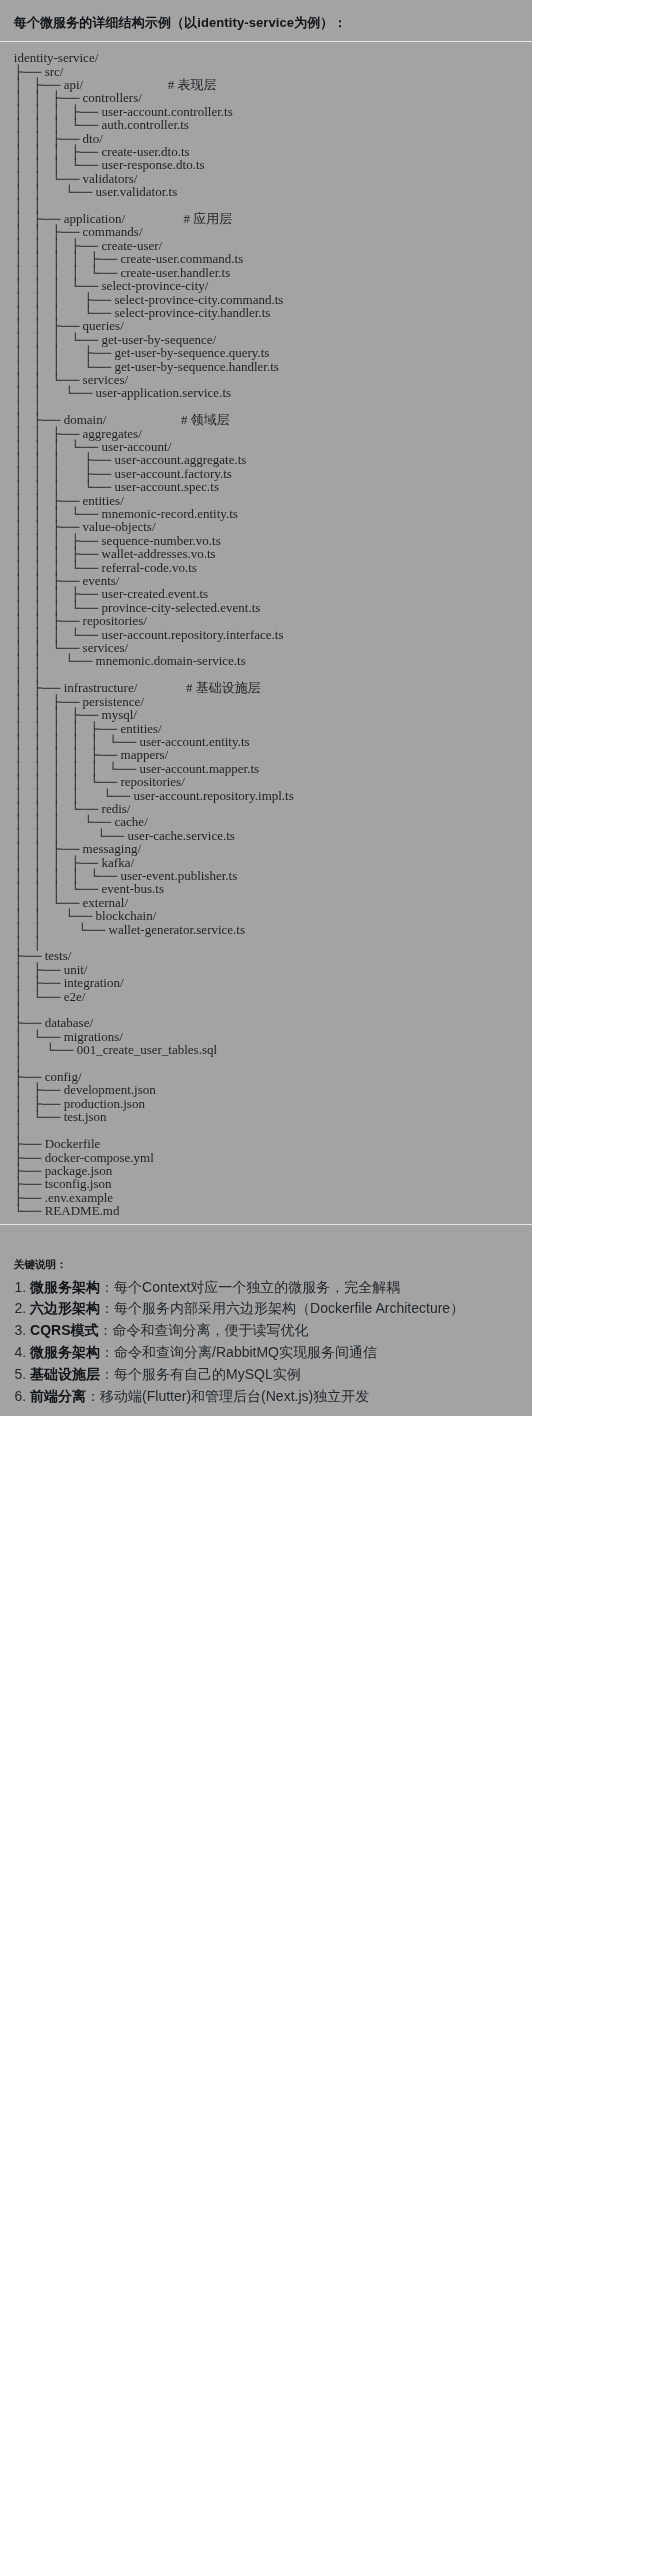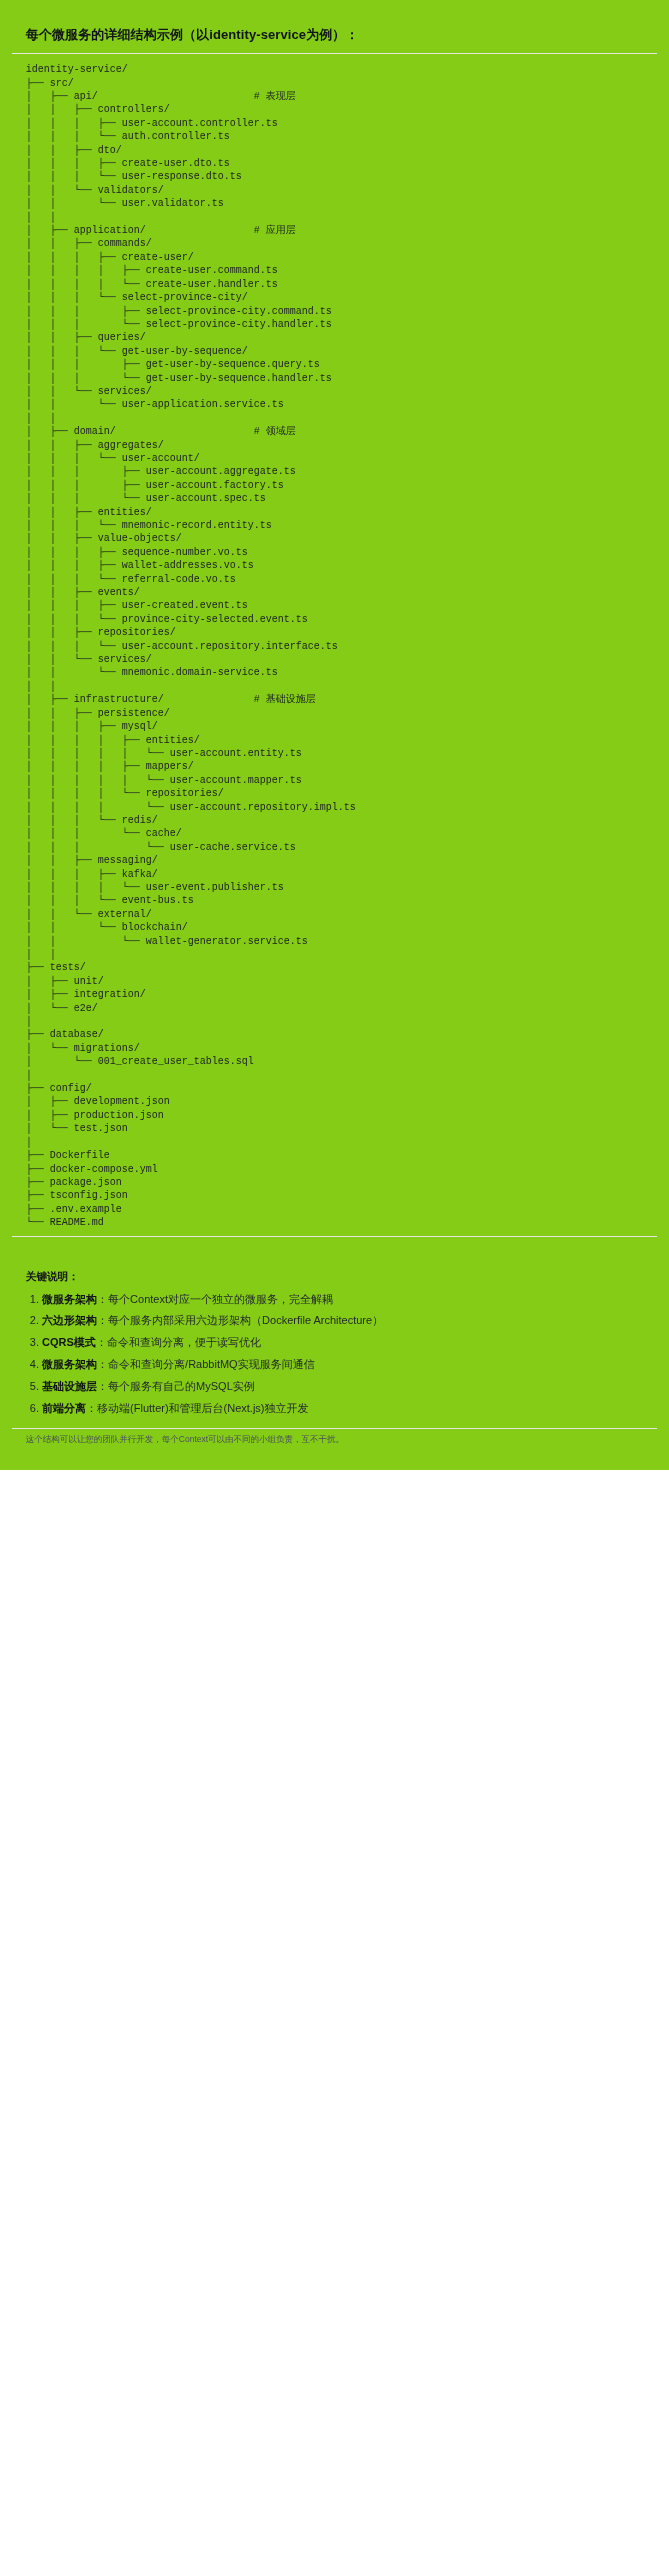--- a/index.html
+++ b/index.html
@@ -6,44 +6,44 @@
     margin: 0;
     padding: 0;
     background: #ffffff;
   }
   body {
     width: 669px;
     font-family: "Liberation Sans", sans-serif;
     color: #1f2328;
   }
   .page {
-    width: 669px;
+    width: 532px;
     box-sizing: border-box;
-    padding: 12px;
-    background: #84cc16;
+    padding: 0;
+    background: #a3a3a3;
   }
   .title {
     font-size: 13px;
     font-weight: bold;
     color: #111418;
     padding: 13.8px 13.8px 8.8px 13.8px;
     letter-spacing: 0.1px;
   }
   .divider {
     height: 0.6px;
     background: #e6e6e6;
     margin: 0 0 0 0;
   }
   .tree-block {
     padding: 10px 13.8px 6.3px 13.8px;
   }
   pre.tree {
     margin: 0;
-    font-family: Liberation Mono, monospace;
-    font-size: 10px;
+    font-family: Liberation Serif, serif;
+    font-size: 13px;
     line-height: 13.4px;
     color: #1c2024;
     white-space: pre;
     letter-spacing: 0px;
   }
   .key-block {
     padding: 11.3px 13.8px 3.8px 13.8px;
   }
   .key-title {
     font-size: 10.6px;
@@ -51,21 +51,21 @@
     color: #111418;
     margin-bottom: 8.8px;
     margin-top: 22px;
   }
   ol.key-list {
     margin: 0;
     padding: 0 0 0 16.3px;
     list-style: decimal;
   }
   ol.key-list li {
-    font-size: 11px;
+    font-size: 14px;
     line-height: 13.8px;
     margin-bottom: 8.1px;
     color: #23282d;
   }
   ol.key-list li .kterm {
     font-weight: bold;
     color: #111418;
   }
   .footer-note {
     padding: 5px 13.8px 12.5px 13.8px;
@@ -182,16 +182,15 @@
       <li><span class="kterm">六边形架构</span><span>：每个服务内部采用六边形架构（Dockerfile Architecture）</span></li>
       <li><span class="kterm">CQRS模式</span><span>：命令和查询分离，便于读写优化</span></li>
       <li><span class="kterm">微服务架构</span><span>：命令和查询分离/RabbitMQ实现服务间通信</span></li>
       <li><span class="kterm">基础设施层</span><span>：每个服务有自己的MySQL实例</span></li>
       <li><span class="kterm">前端分离</span><span>：移动端(Flutter)和管理后台(Next.js)独立开发</span></li>
     </ol>
   </div>
 
   <div class="divider"></div>
 
-  <div class="footer-note">这个结构可以让您的团队并行开发，每个Context可以由不同的小组负责，互不干扰。</div>
 
 </div>
 
 
 </body></html>

